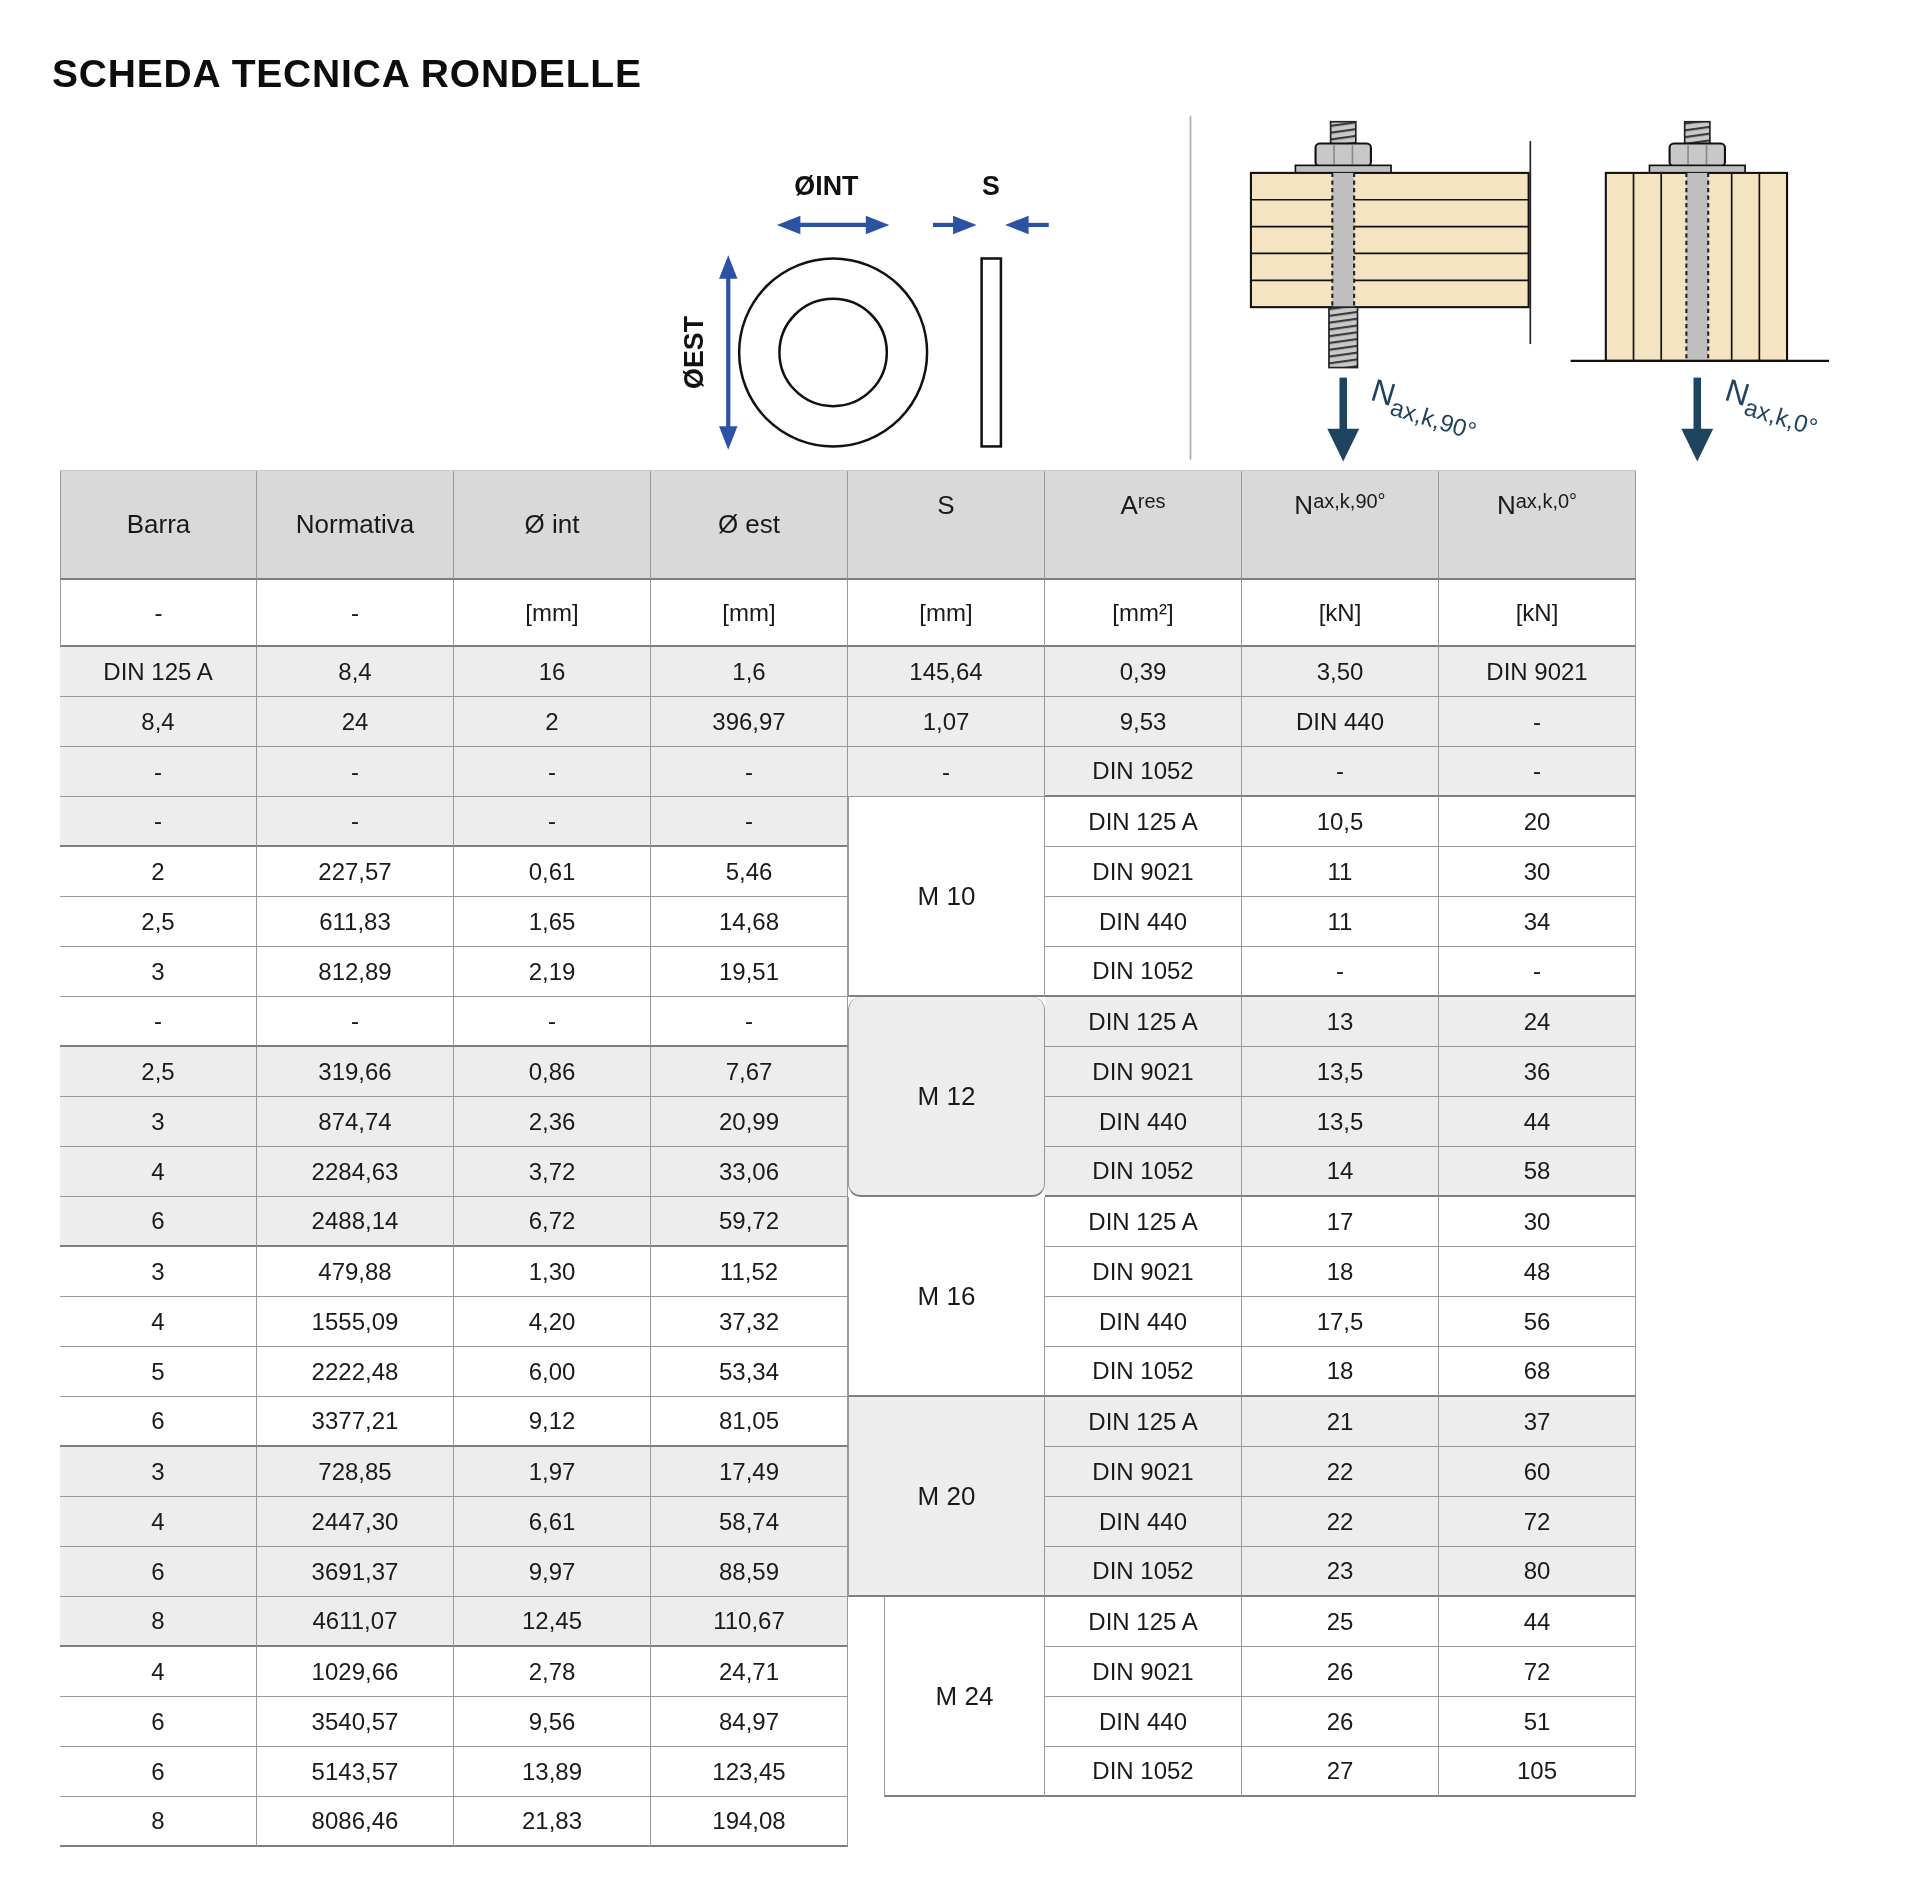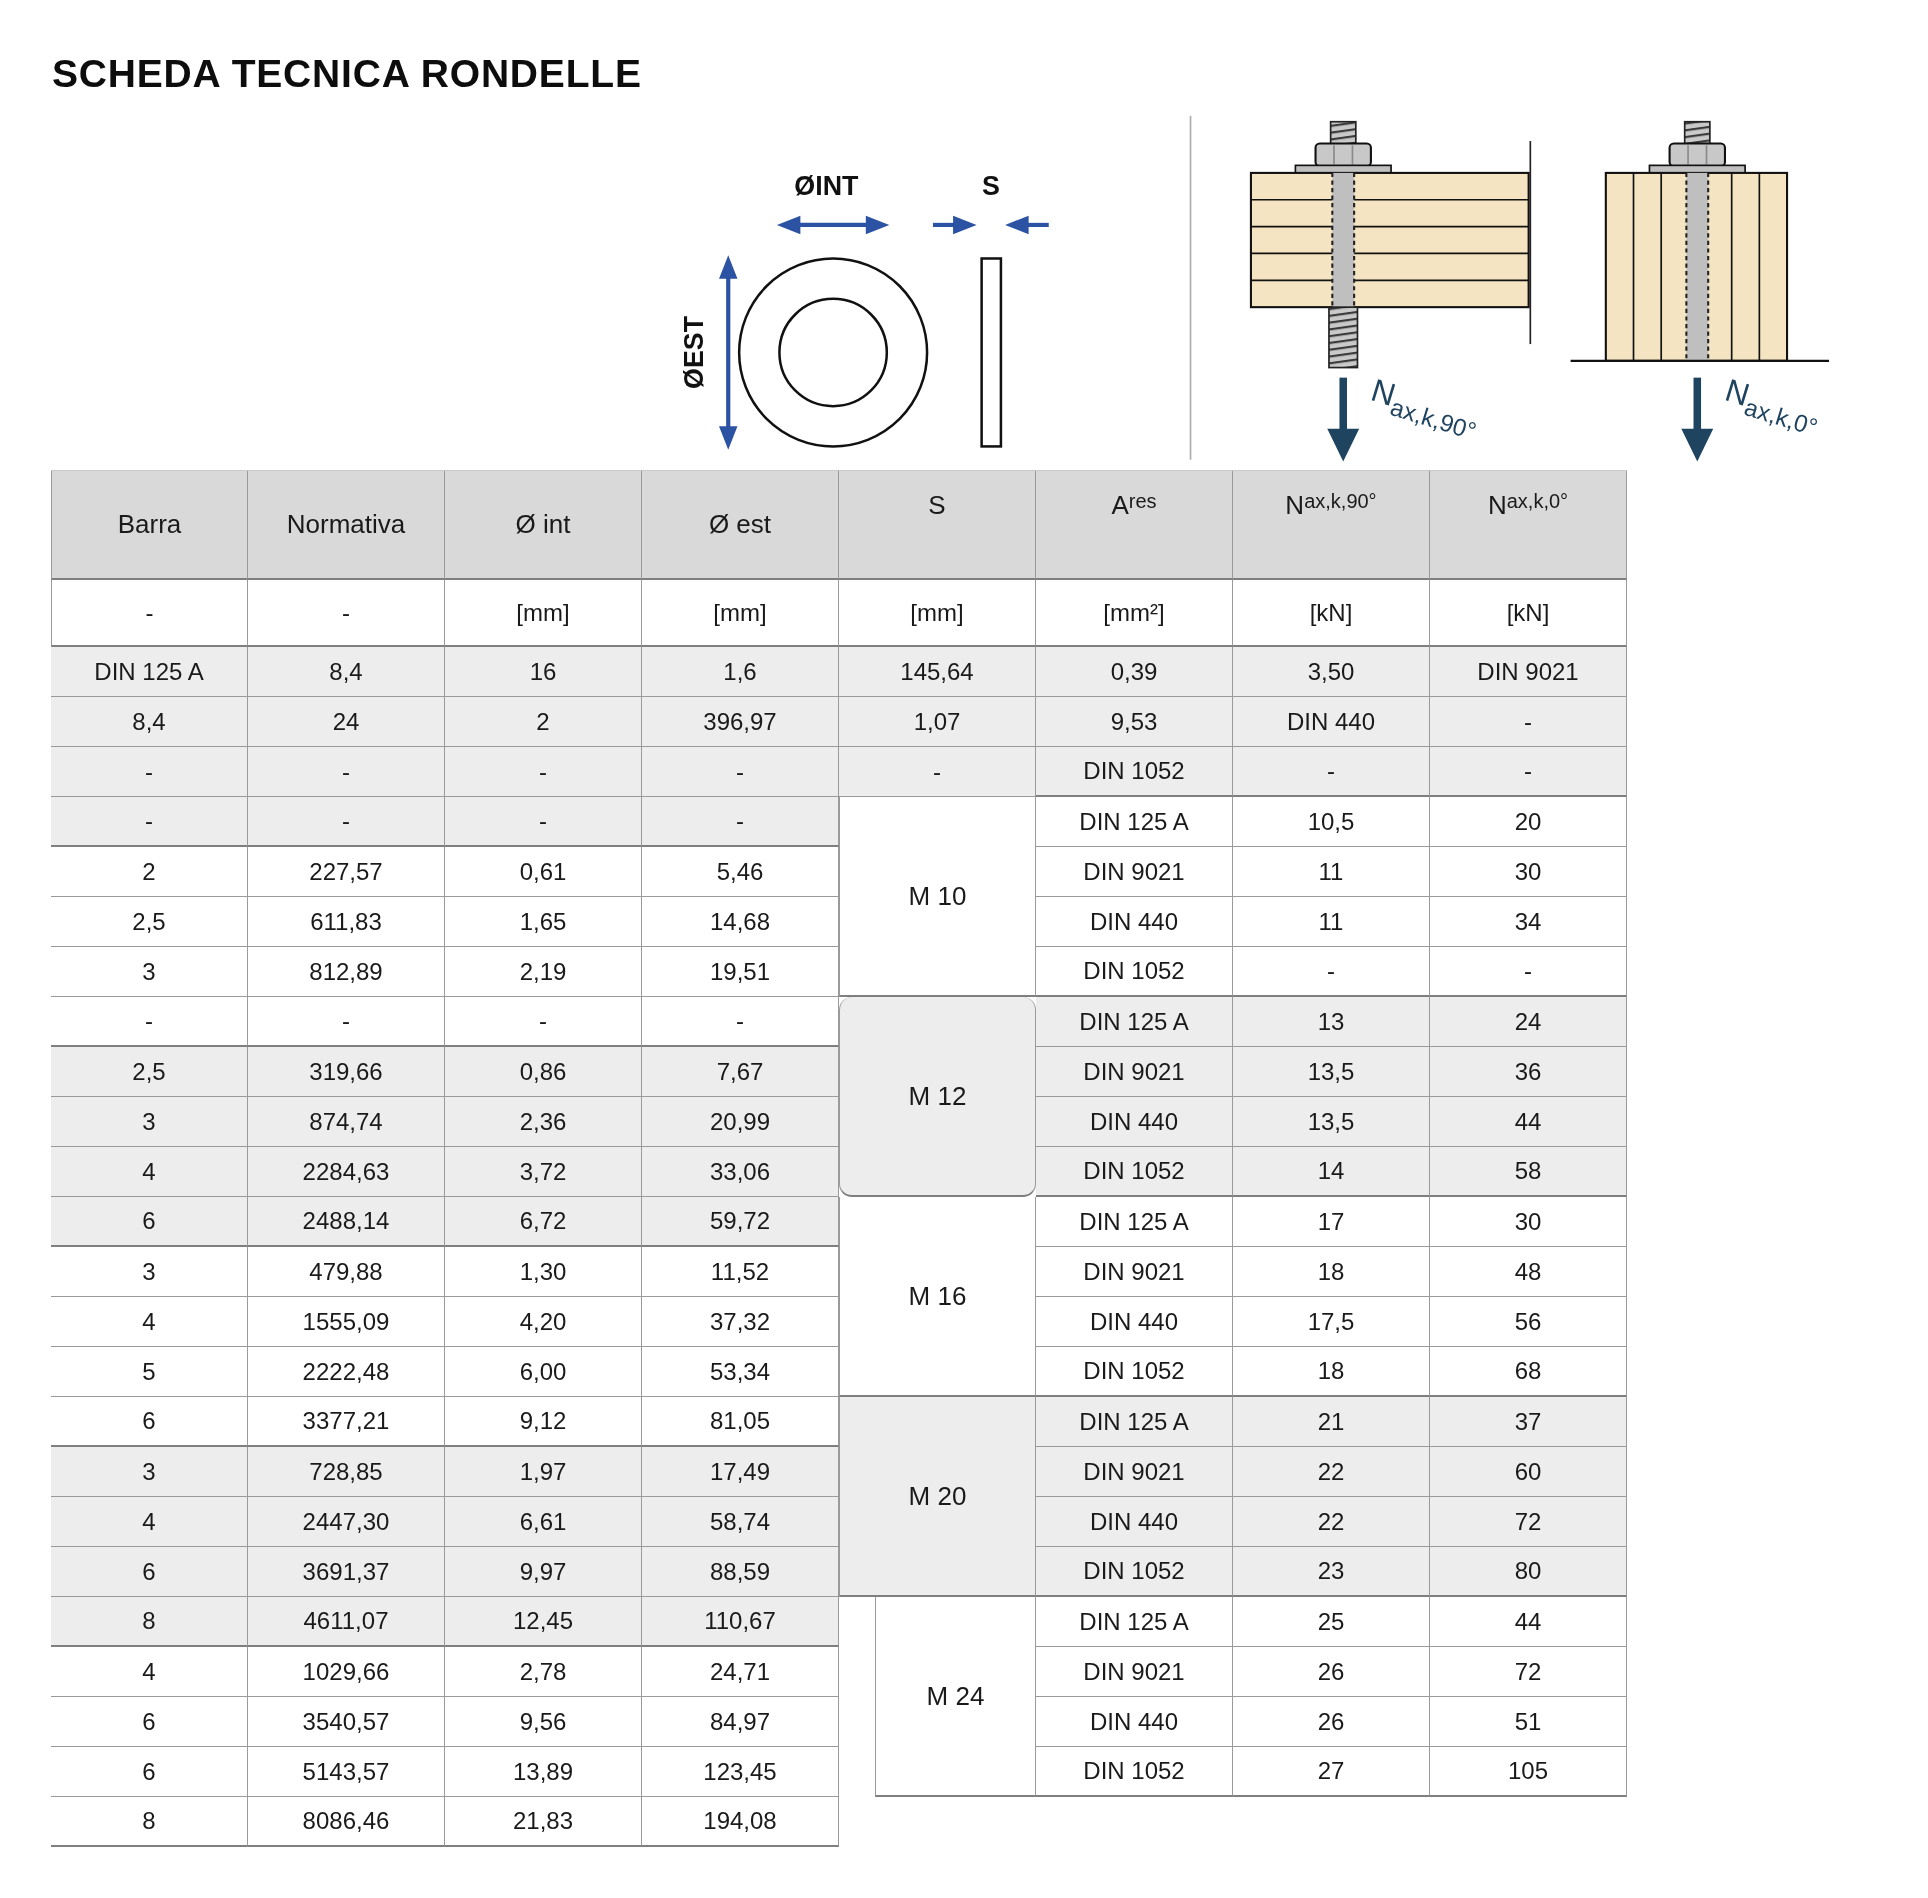--- a/index.html
+++ b/index.html
@@ -13,21 +13,21 @@
   }
   .page-title{
     position:absolute;left:52px;top:52px;
     font-size:39px;font-weight:700;letter-spacing:0.8px;
     color:#0d0d0d;
   }
   #diagram-svg{position:absolute;left:0;top:0;}
 
   
   .tbl{
-    position:absolute;left:51px;top:470px;width:1576px;
+    position:absolute;left:60px;top:470px;width:1576px;
     display:grid;
     grid-template-columns:repeat(8,1fr);
     grid-template-rows:109px 67px;
     grid-auto-rows:50px;
     border-top:0.8px solid #c9c9c9;
   }
   .c{
     display:flex;align-items:center;justify-content:center;
     border-right:0.8px solid #9a9a9a;
     border-bottom:0.8px solid #9a9a9a;

